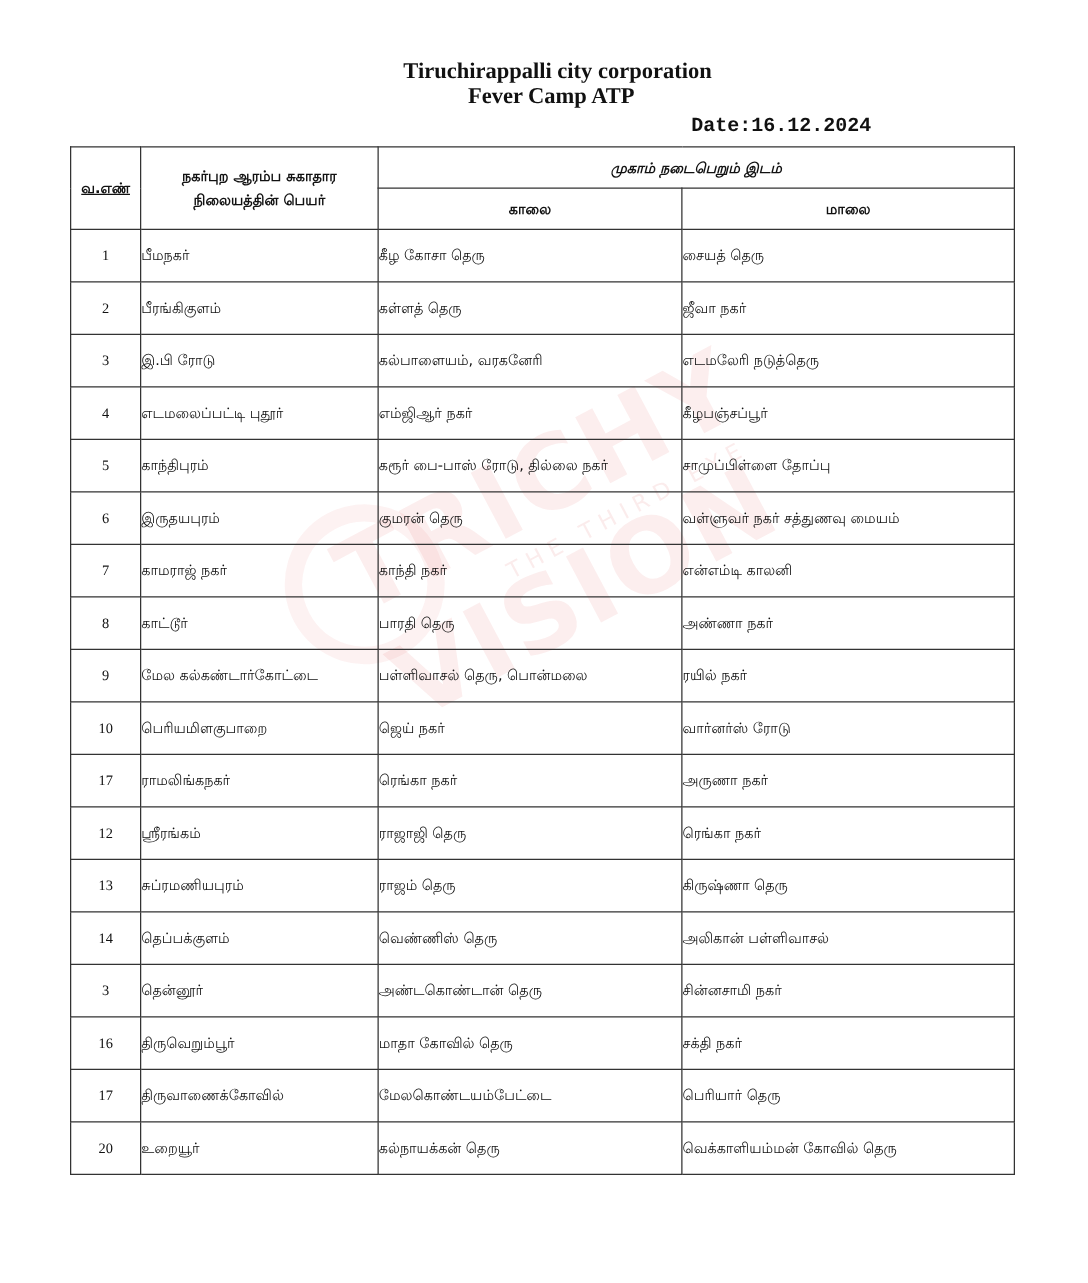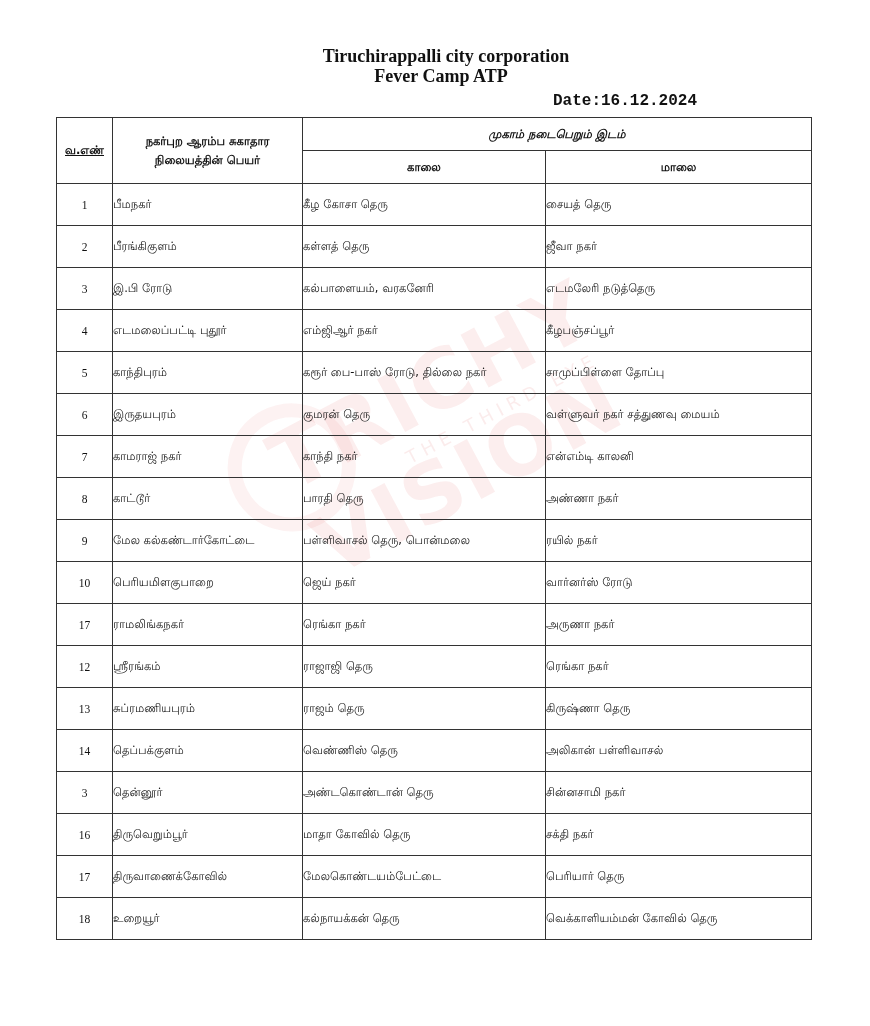--- a/index.html
+++ b/index.html
@@ -156,20 +156,20 @@
           <td class="cell">மாதா கோவில் தெரு</td>
           <td class="cell">சக்தி நகர்</td>
         </tr>
         <tr>
           <td class="sno">17</td>
           <td class="cell">திருவாணைக்கோவில்</td>
           <td class="cell">மேலகொண்டயம்பேட்டை</td>
           <td class="cell">பெரியார் தெரு</td>
         </tr>
         <tr>
-          <td class="sno">18</td>
+          <td class="sno">20</td>
           <td class="cell">உறையூர்</td>
           <td class="cell">கல்நாயக்கன் தெரு</td>
           <td class="cell">வெக்காளியம்மன் கோவில் தெரு</td>
         </tr>
       </tbody>
   </table>
 </div>
 
 </body></html>

